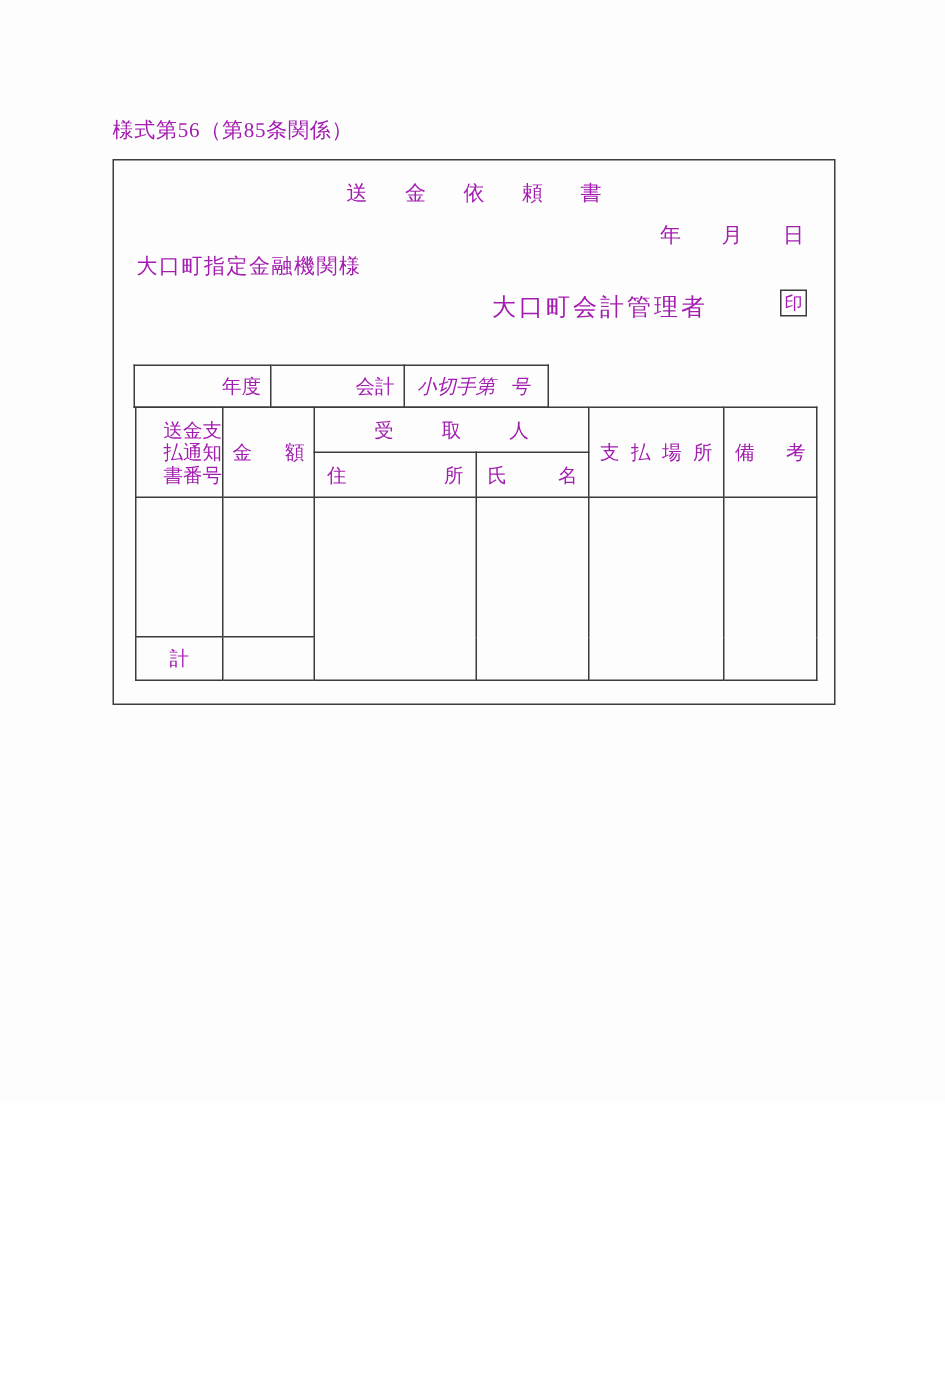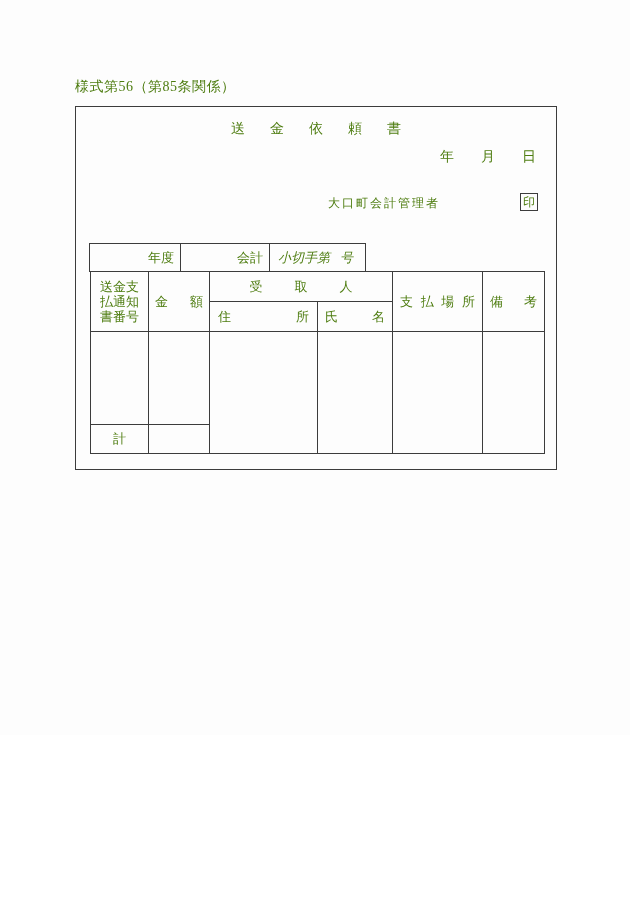--- a/index.html
+++ b/index.html
@@ -1,49 +1,49 @@
 <!DOCTYPE html>
 <html><head>
 <meta charset="utf-8">
 <style>
   * { margin:0; padding:0; box-sizing:border-box; }
   html,body { background:#ffffff; }
   .page {
     position:relative; width:630px; height:735px; background:#fdfdfd;
-    font-family:"Liberation Serif","DejaVu Serif",serif; color:#4d7c0f;
+    font-family:"Liberation Serif","DejaVu Serif",serif; color:#a21caf;
     overflow:hidden;
   }
   .form-number { position:absolute; left:75px; top:78px; font-size:14px; letter-spacing:0.5px; }
   .box {
     position:absolute; left:75px; top:106px; width:482px; height:364px;
     border:1px solid #3c3c3c; background:#fdfdfd;
   }
   .title { position:absolute; top:13px; left:0; right:0; display:flex; justify-content:center; gap:25px; font-size:14px; }
   .date-line { position:absolute; top:41px; right:20px; display:flex; gap:27px; font-size:14px; }
   .addressee { position:absolute; left:15px; top:62px; font-size:14px; letter-spacing:1px; }
-  .sender { position:absolute; left:252px; top:88px; font-size:12px; letter-spacing:2px; }
+  .sender { position:absolute; left:252px; top:88px; font-size:16px; letter-spacing:2px; }
   .seal {
     position:absolute; left:444px; top:86px; width:18px; height:18px;
     border:1px solid #3c3c3c; display:flex; align-items:center; justify-content:center;
     font-size:12px;
   }
   .instruction { position:absolute; left:15px; top:111px; font-size:14px; letter-spacing:0.5px; }
 
   table { border-collapse:collapse; table-layout:fixed; }
   td { border:1px solid #3c3c3c; font-size:13px; vertical-align:middle; padding:0; }
 
   .meta-table { position:absolute; left:13px; top:136px; }
   .meta-table td { height:28px; }
   .cell-right { text-align:right; padding-right:6px; }
   .check-cell { display:flex; justify-content:space-between; align-items:center; padding:0 12px 0 8px;font-style:italic; }
 
   .main-table { position:absolute; left:14px; top:164px; }
   .main-table td { text-align:center; }
   .hdr-notice { line-height:15px; font-size:13px; }
-  .hdr-notice span { display:block; }
+  .hdr-notice span { display:block;text-align:right; }
   .sb { display:flex; justify-content:space-between; align-items:center; }
   .pad6 { padding:0 6px; }
   .pad7 { padding:0 7px; }
   .pad8 { padding:0 8px; }
   .payee { display:flex; justify-content:center; gap:32px; align-items:center; }
 </style>
 </head>
 <body>
 
 <div class="page">
@@ -59,20 +59,21 @@
       <span>頼</span>
       <span>書</span>
     </div>
 
     <div class="date-line">
       <span>年</span>
       <span>月</span>
       <span>日</span>
     </div>
 
+    <div class="addressee">大口町指定金融機関様</div>
 
     <div class="sender">大口町会計管理者</div>
 
     <div class="seal">印</div>
 
 
     <table class="meta-table">
       <colgroup>
         <col style="width:91px">
           <col style="width:89px">

